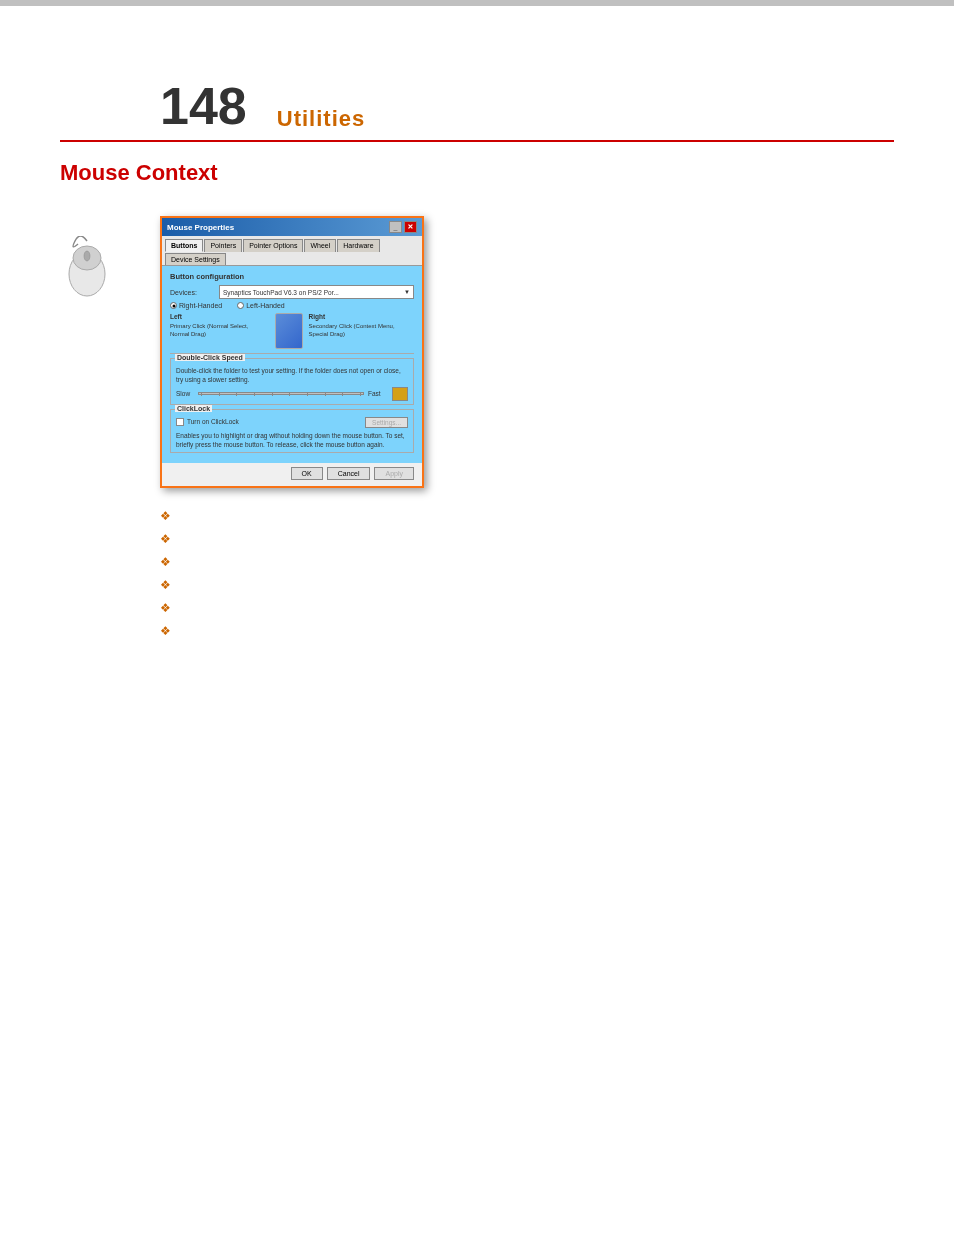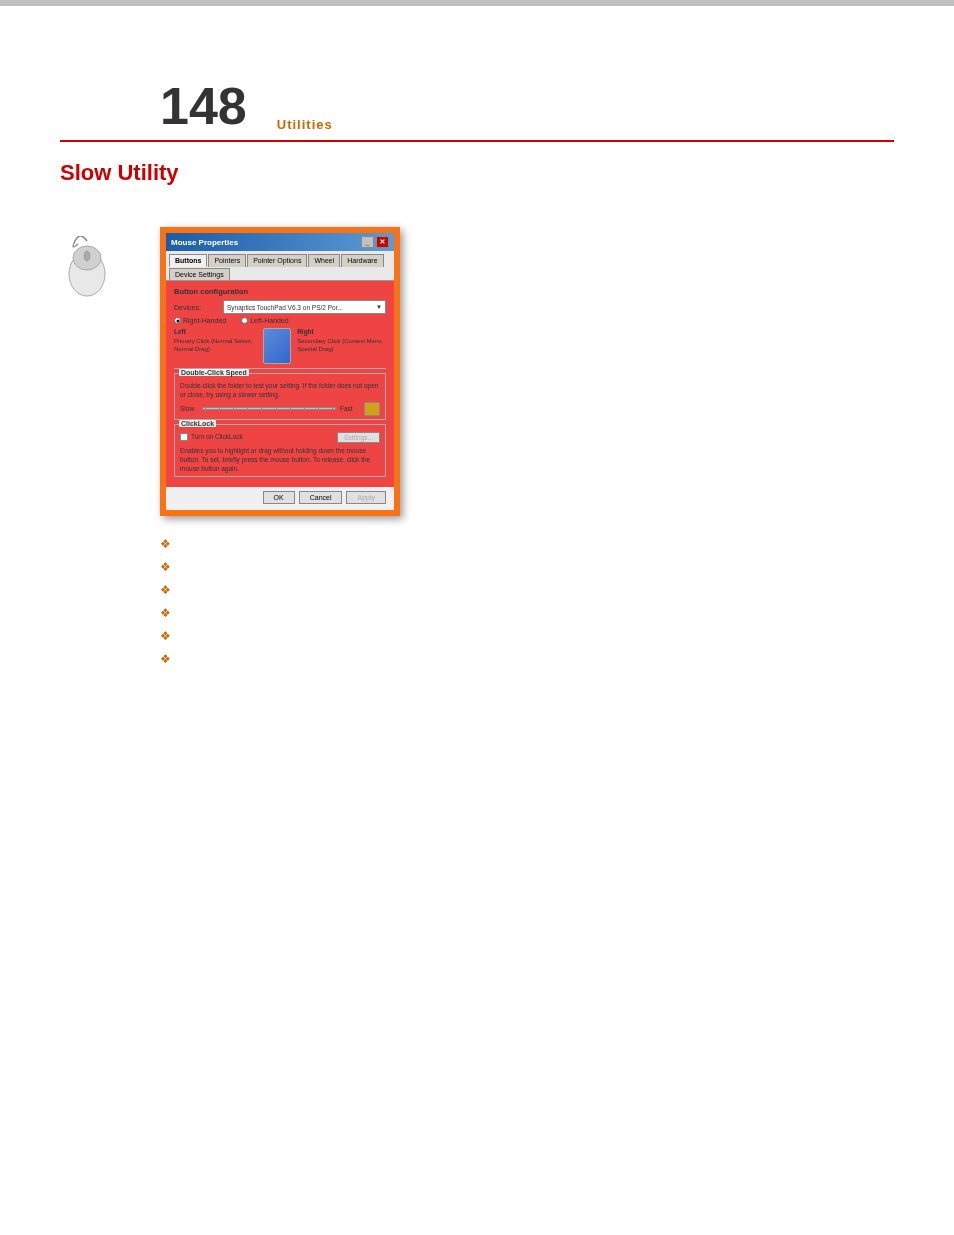--- a/index.html
+++ b/index.html
@@ -34,21 +34,21 @@
 
     .page-number {
       font-size: 52px;
       font-weight: bold;
       color: #333333;
       margin-right: 30px;
       line-height: 1;
     }
 
     .page-category {
-      font-size: 13px;
+      font-size: 22px;
       font-weight: bold;
       color: #cc6600;
       letter-spacing: 1px;
     }
 
     
     .section-title {
       font-size: 22px;
       font-weight: bold;
       color: #cc0000;
@@ -75,23 +75,23 @@
       position: relative;
     }
 
     
     .right-col {
       flex: 1;
     }
 
     
     .dialog-container {
-      width: 240px;
-      margin-top: 21px;
-      border: 6px solid #f97316;
+      width: 264px;
+      margin-top: 10px;
+      border: 2px solid #f97316;
       background: #f0f0f0;
       box-shadow: 3px 3px 8px rgba(0,0,0,0.4);
       font-size: 8px;
       font-family: 'Tahoma', Arial, sans-serif;
     }
 
     .dialog-titlebar {
       background: linear-gradient(to right, #1a5ca8, #5b9bd5);
       color: white;
       padding: 3px 5px;
@@ -154,21 +154,21 @@
     .dialog-tab.active {
       background: #f0f0f0;
       border-bottom: 1px solid #f0f0f0;
       font-weight: bold;
       z-index: 1;
     }
 
     
     .dialog-content {
       padding: 6px 8px;
-      background: #ef4444;
+      background: #7dd3fc;
     }
 
     .section-label-sm {
       font-size: 7.5px;
       font-weight: bold;
       color: #333;
       margin-bottom: 4px;
     }
 
     .form-row {
@@ -448,21 +448,21 @@
 </head>
 <body>
 
 <div class="top-border"></div>
 
 <div class="page-header">
   <span class="page-number">148</span>
   <span class="page-category">Utilities</span>
 </div>
 
-<div class="section-title">Slow Utility</div>
+<div class="section-title">Mouse Context</div>
 
 <div class="content-area">
 
   <div class="left-icon-col">
     <div class="mouse-icon">
       
       <svg width="55" height="65" viewBox="0 0 55 65" xmlns="http://www.w3.org/2000/svg">
 
         <ellipse cx="27" cy="38" rx="18" ry="22" fill="#e8e8e8" stroke="#aaa" stroke-width="1"></ellipse>
 

